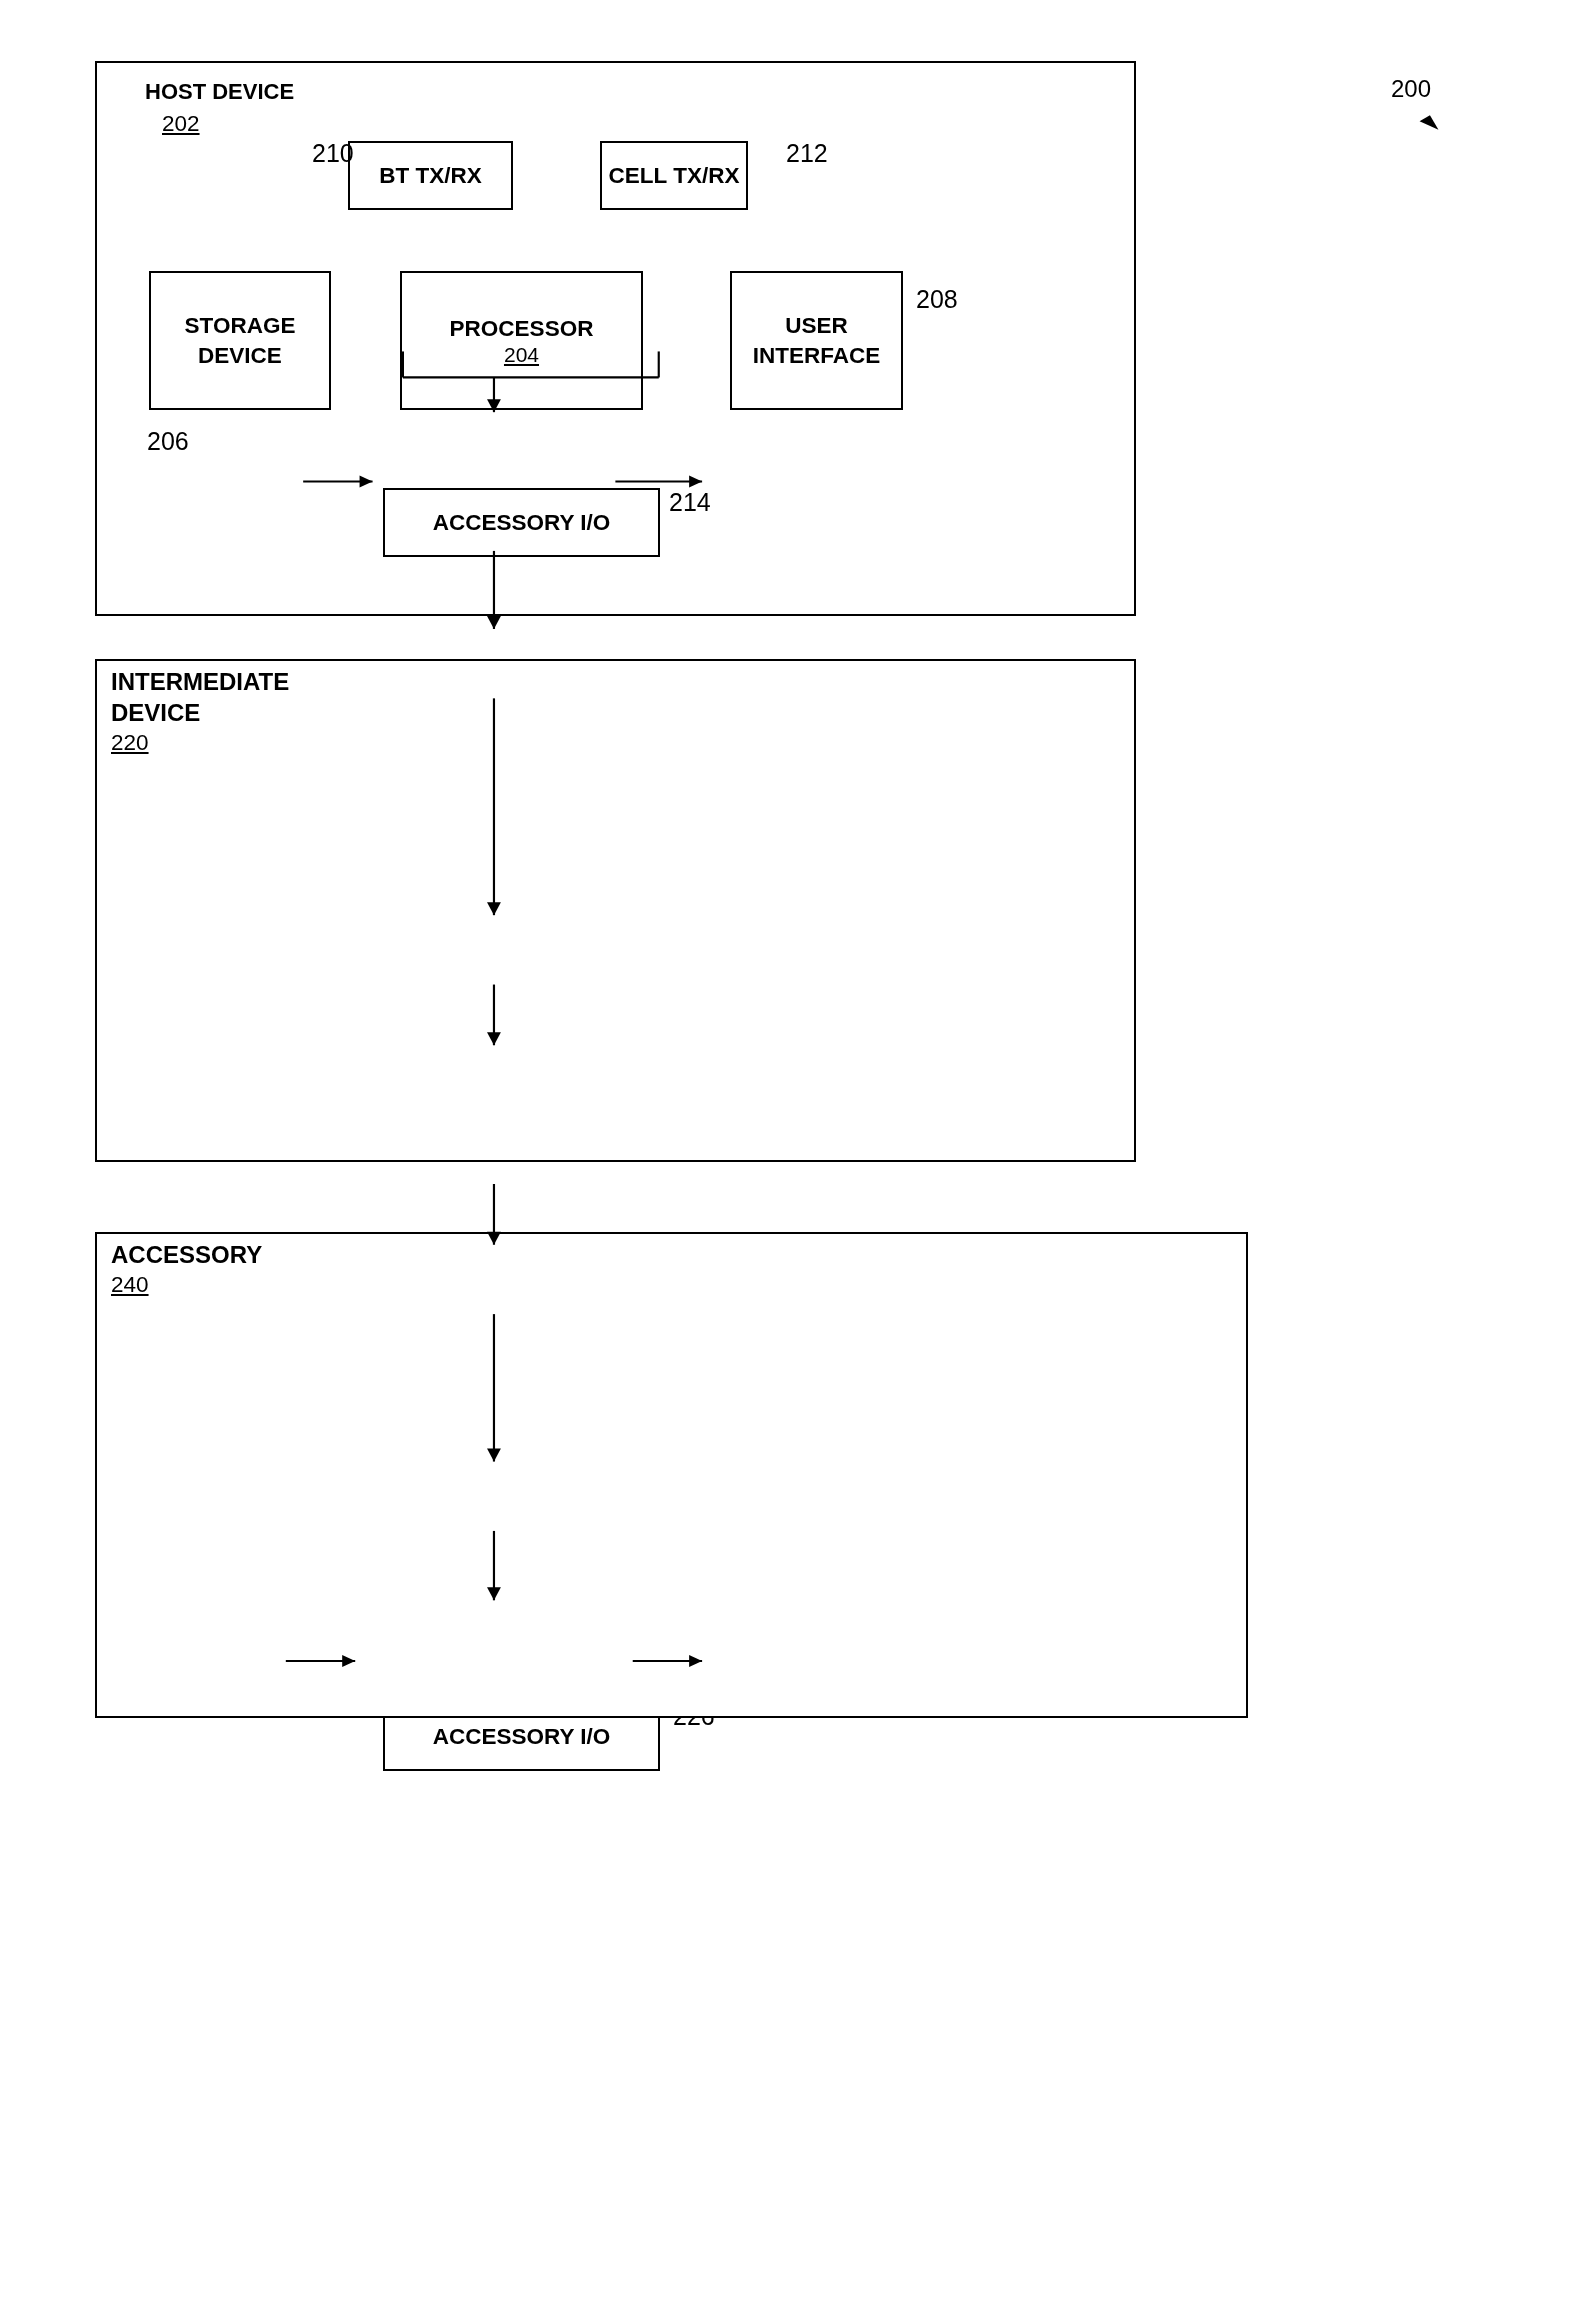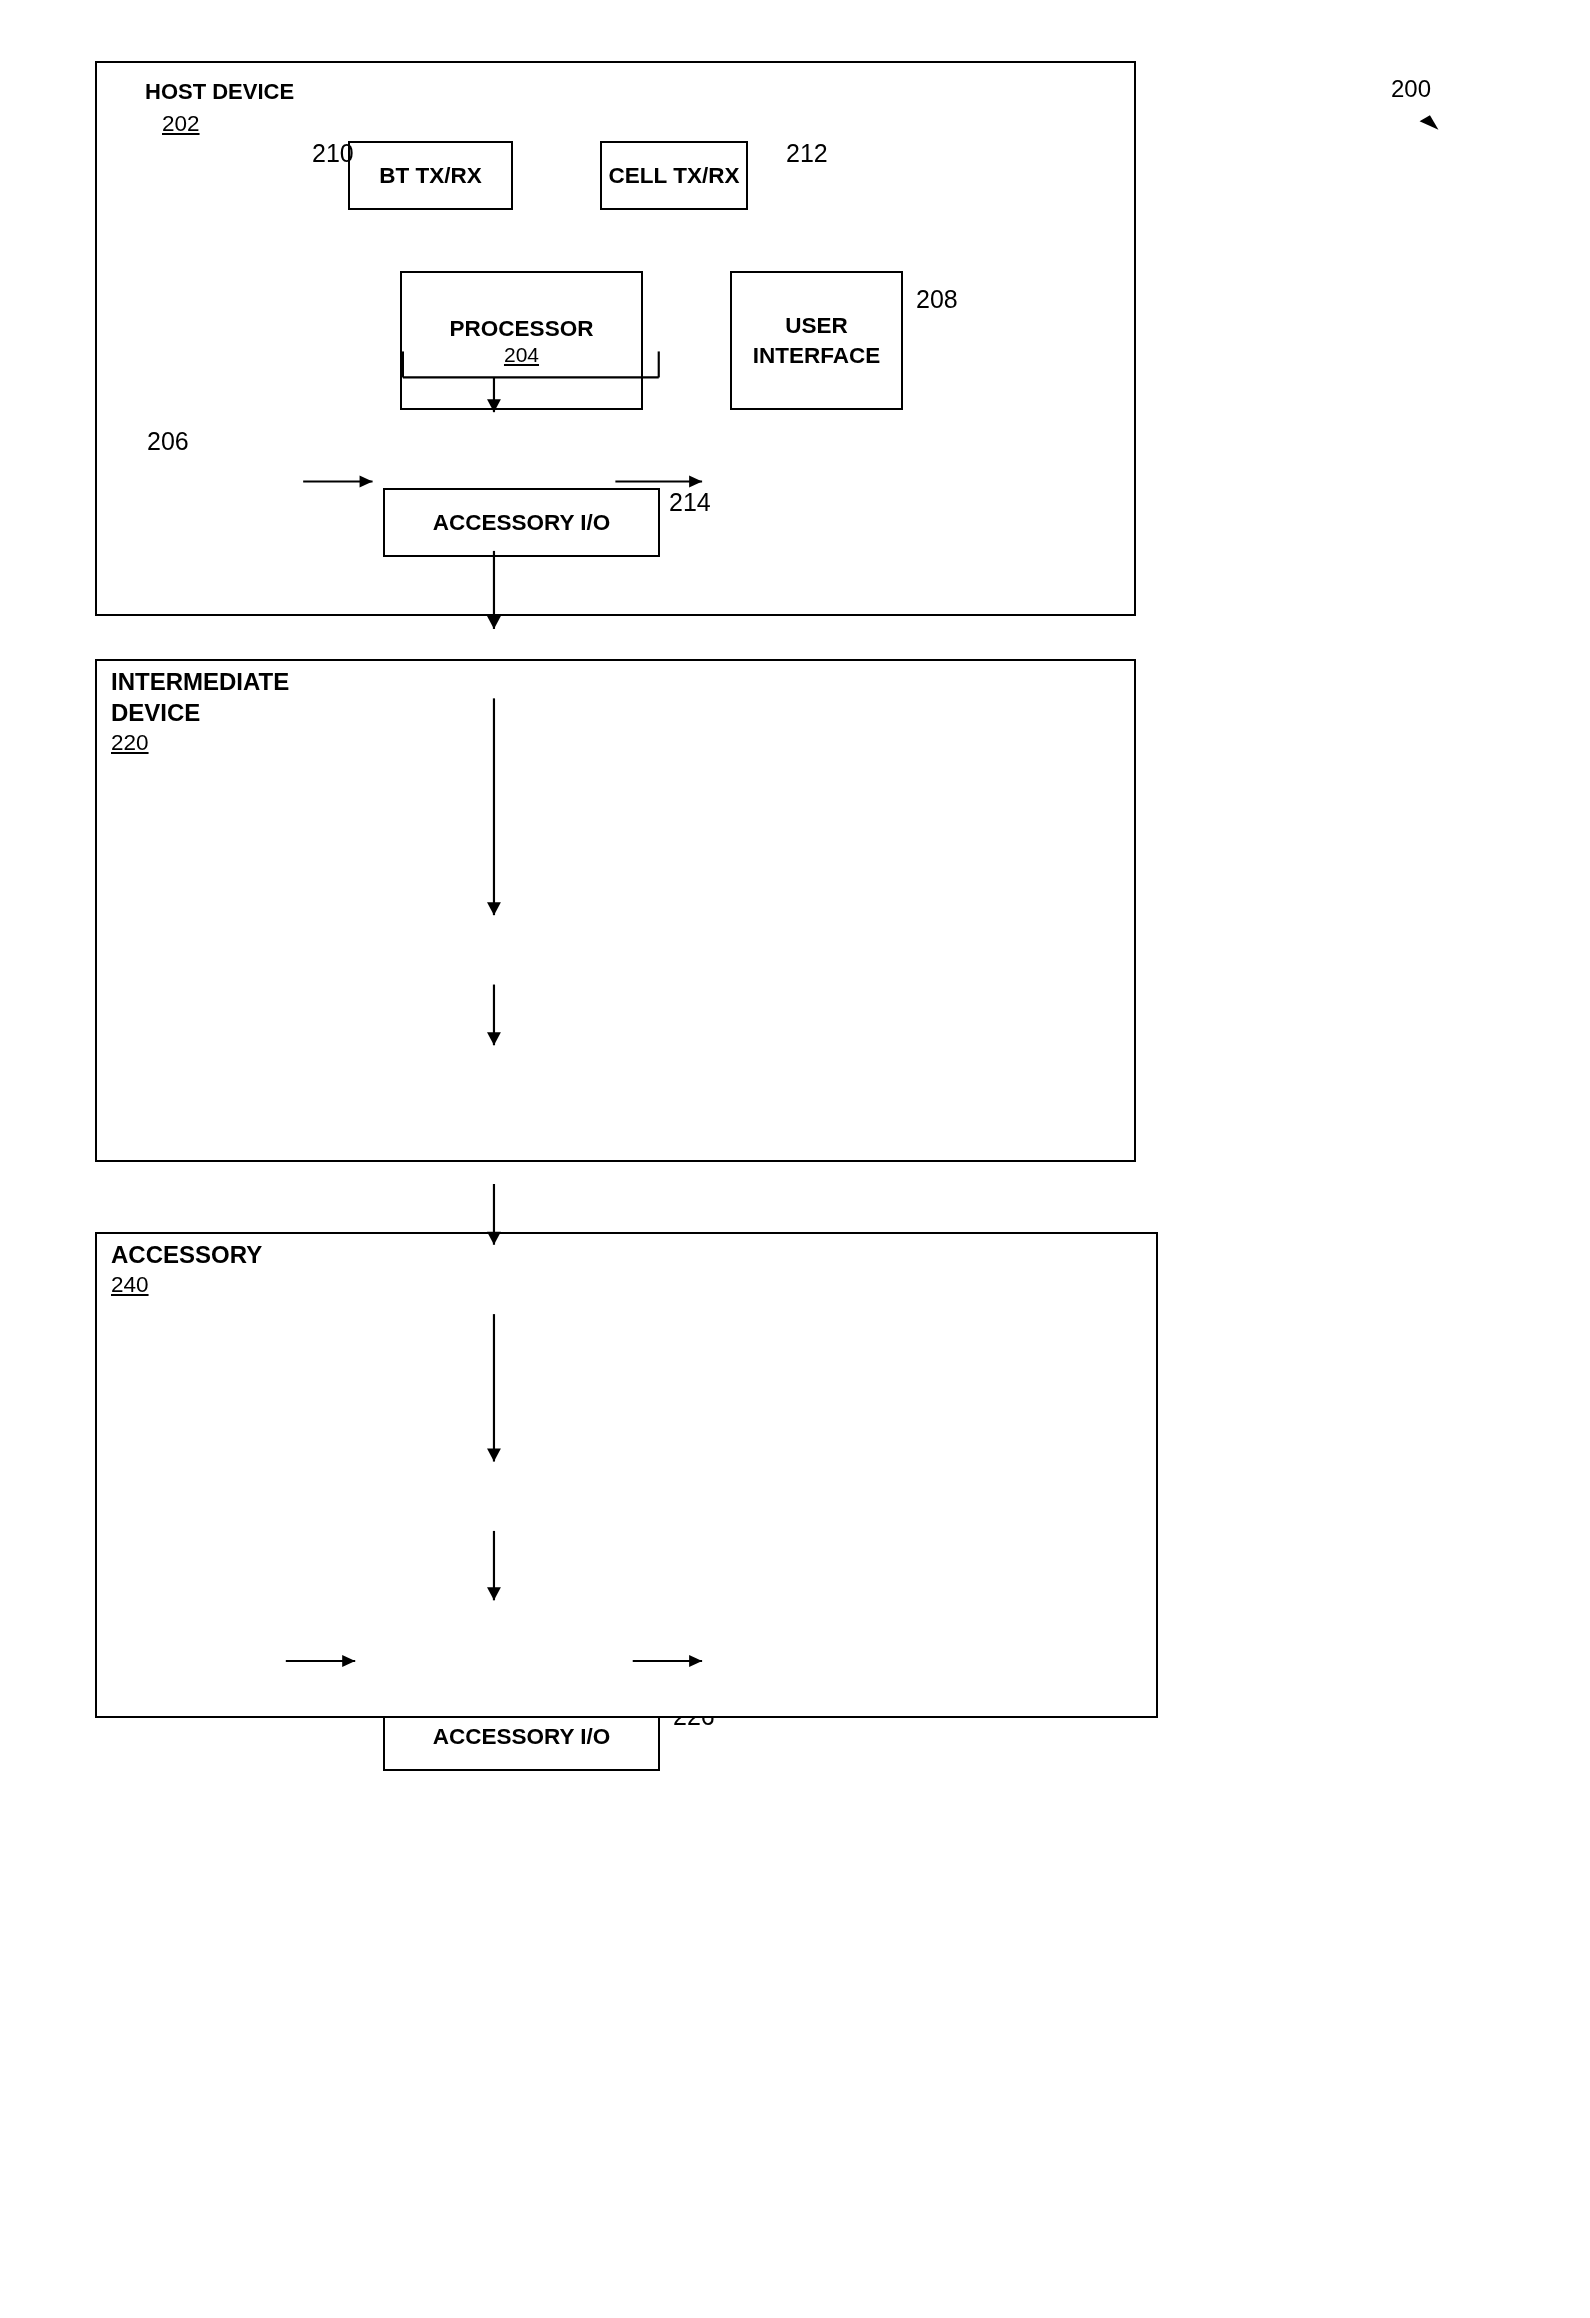--- a/index.html
+++ b/index.html
@@ -232,21 +232,21 @@
       display: flex;
       align-items: center;
       justify-content: center;
     }
 
     
     .accessory-box {
       position: absolute;
       top: 1197px;
       left: 26px;
-      width: 1063px;
+      width: 1153px;
       height: 486px;
       border: 2.6px solid #000;
       background: #fff;
     }
 
     .accessory-label {
       position: absolute;
       top: 7px;
       left: 14px;
       font-size: 24px;
@@ -298,20 +298,23 @@
     <div class="bt-txrx-box">
       <span class="box-text">BT TX/RX</span>
     </div>
     <span class="ref-label" style="top:76px;left:215px;">210</span>
 
     <div class="cell-txrx-box">
       <span class="box-text">CELL TX/RX</span>
     </div>
     <span class="ref-label" style="top:76px;left:689px;">212</span>
 
+    <div class="storage-device-box">
+      <span class="box-text">STORAGE DEVICE</span>
+    </div>
     <span class="ref-label" style="top:364px;left:50px;">206</span>
 
     <div class="processor-box">
       <span class="box-text">PROCESSOR</span>
       <span style="font-size:21px;text-decoration:underline;">204</span>
     </div>
 
     <div class="user-interface-host-box">
       <span class="box-text">USER INTERFACE</span>
     </div>

